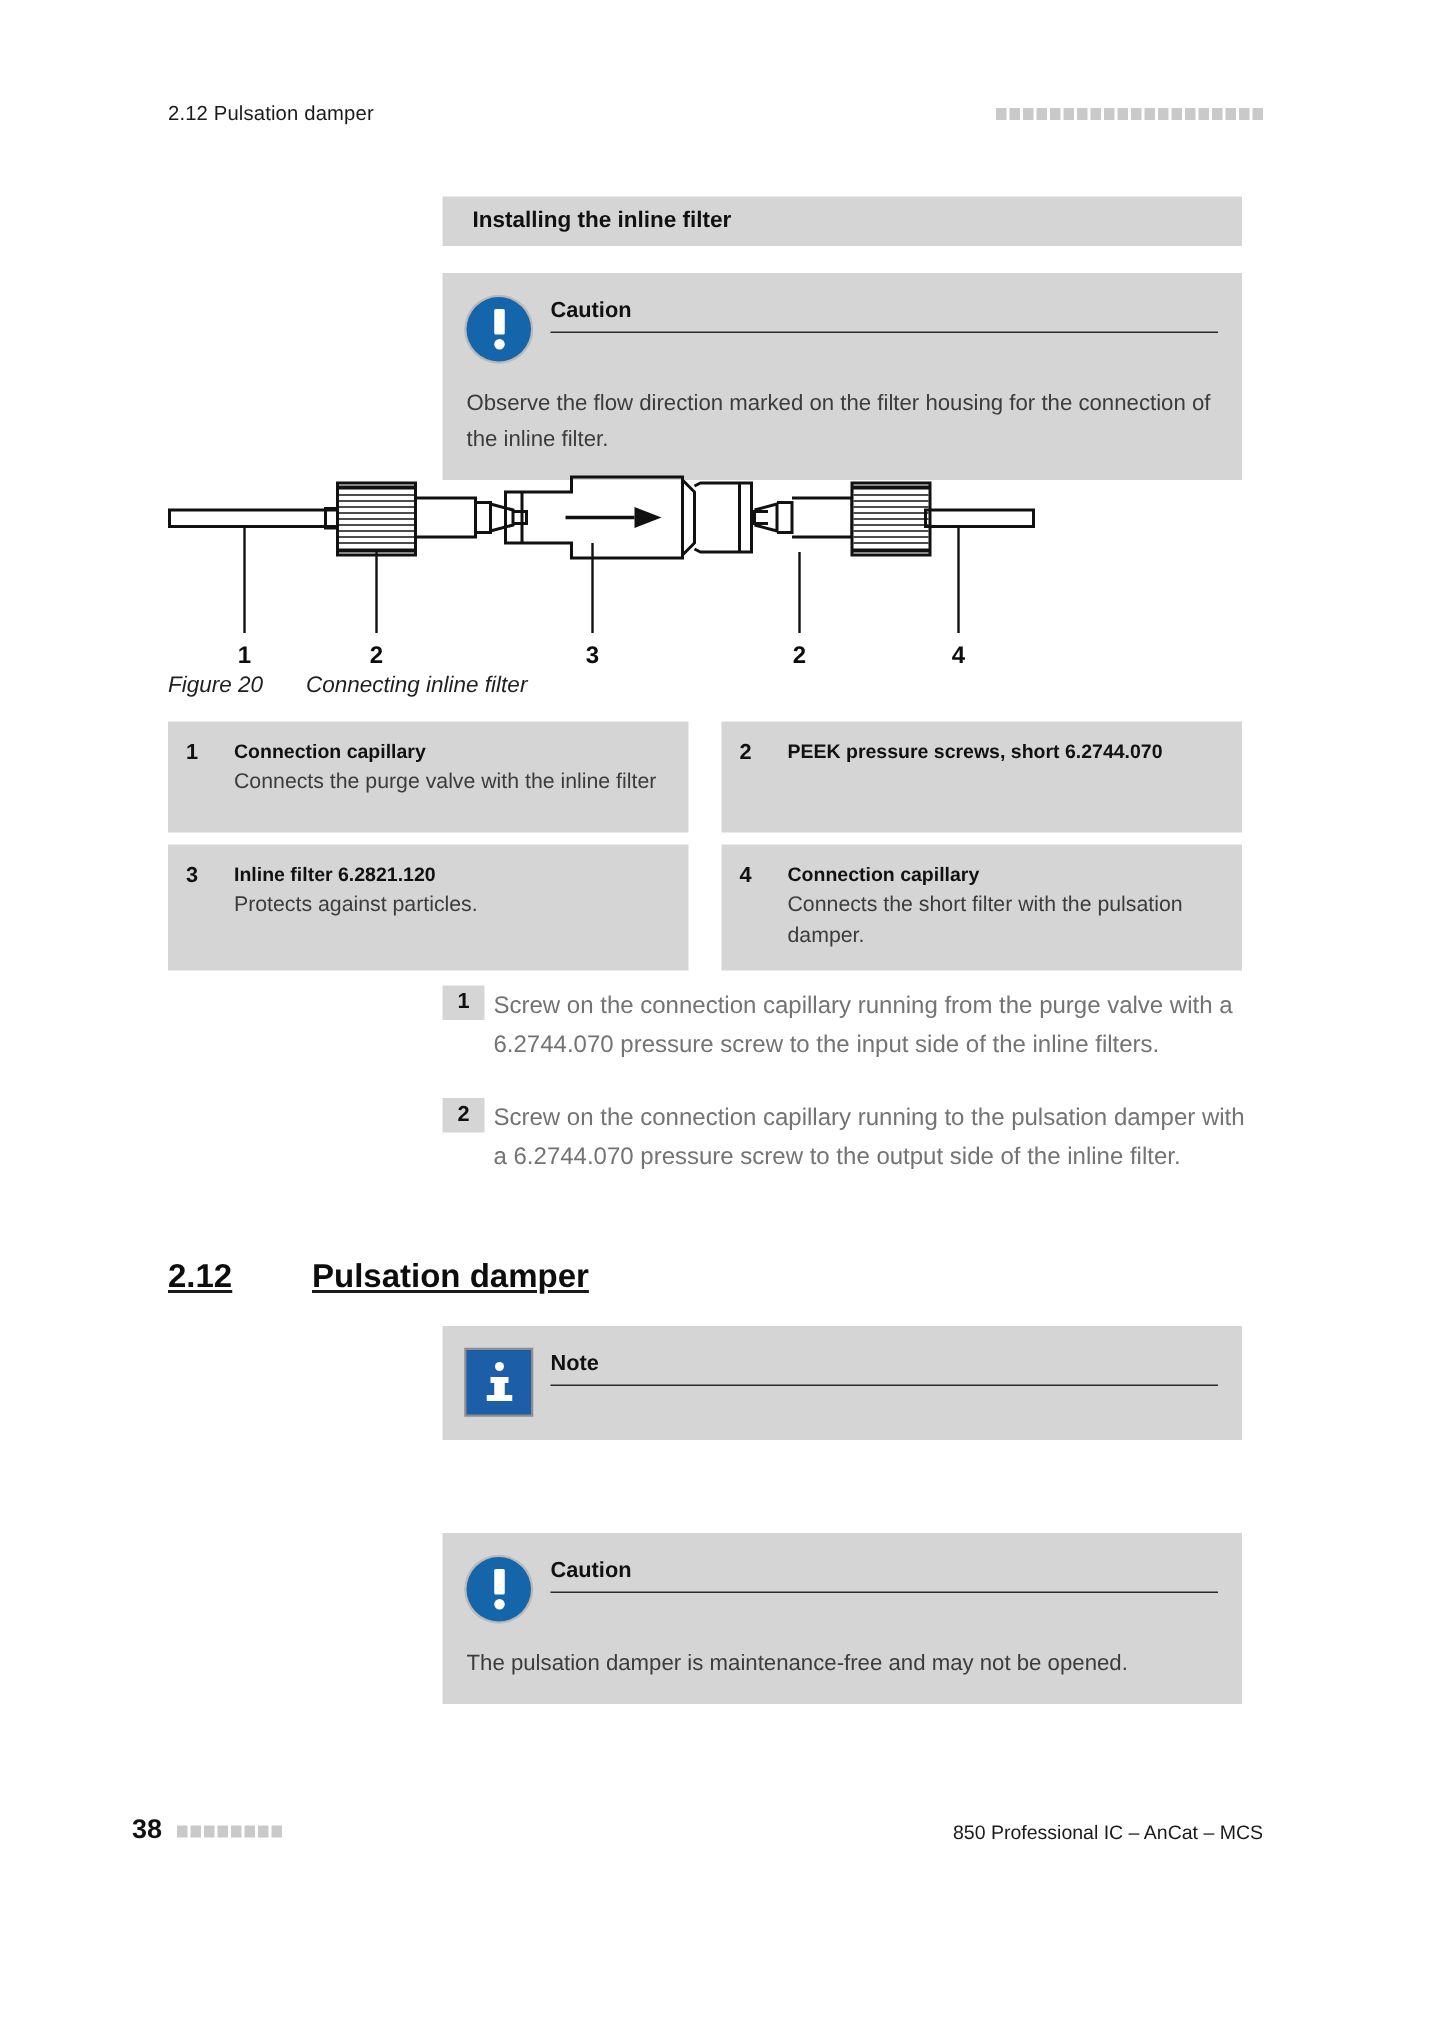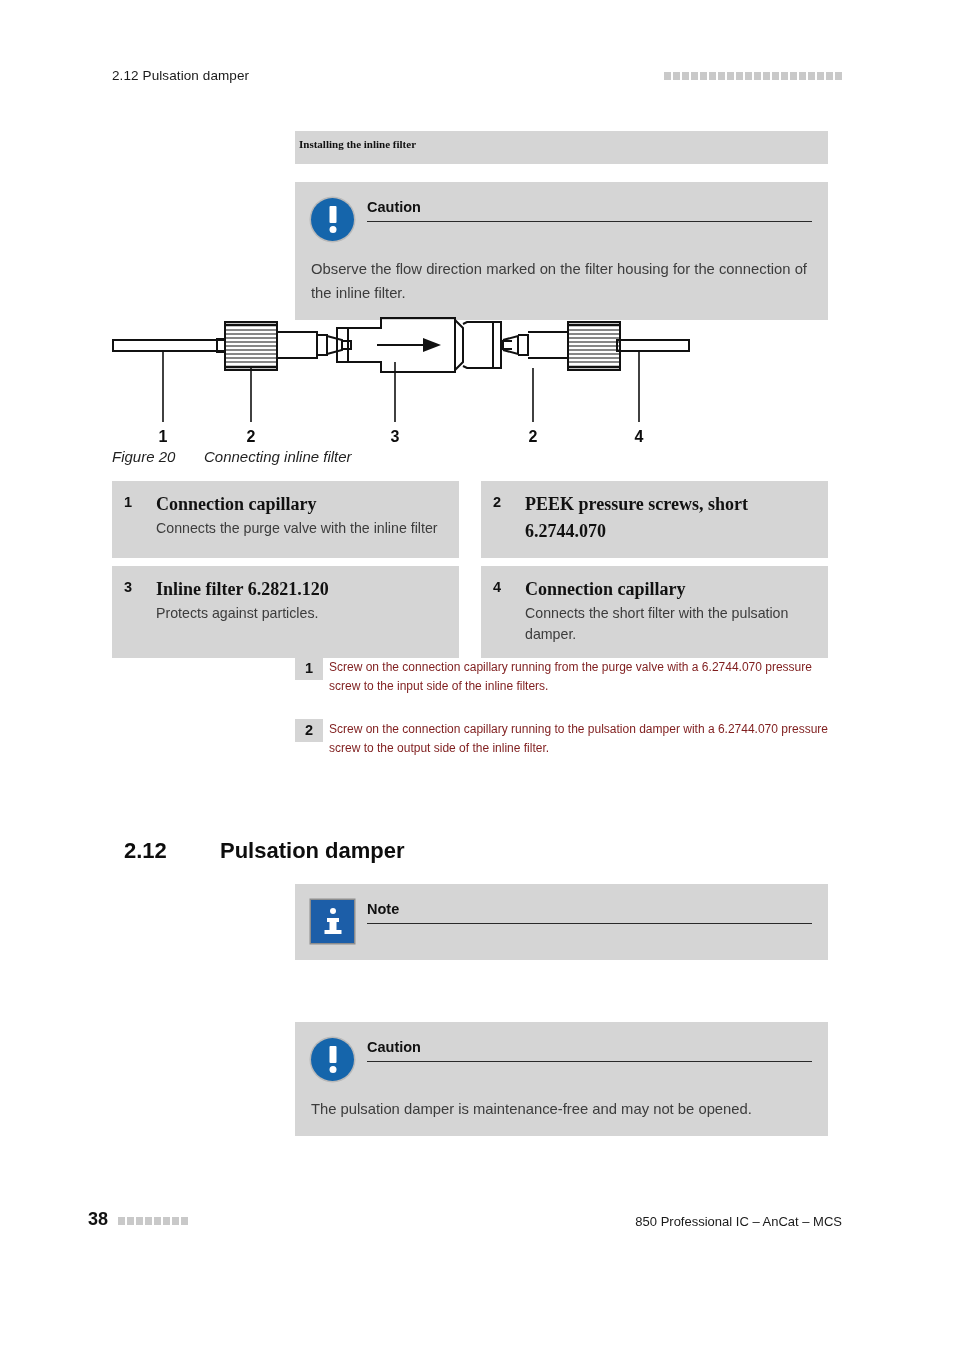--- a/index.html
+++ b/index.html
@@ -57,25 +57,24 @@
   .band {
     position: absolute;
     left: 295px;
     width: 533px;
     background: #d5d5d5;
     box-sizing: border-box;
   }
   .band-title {
     top: 131px;
     height: 33px;
-    padding: 7px 14px 0 4px;
-    font-size: 11px;
+    padding: 7px 14px 0 20px;
+    font-size: 15px;
     font-weight: bold;
     color: #111;
-    font-family: Liberation Serif, serif;
   }
 
   
   .notebox {
     position: absolute;
     left: 295px;
     width: 533px;
     background: #d5d5d5;
     box-sizing: border-box;
   }
@@ -235,25 +234,24 @@
   .legend-num {
     width: 32px;
     flex: 0 0 32px;
     font-size: 14.5px;
     font-weight: bold;
     color: #111;
     line-height: 1.52;
   }
   .legend-text { flex: 1; }
   .legend-title {
-    font-size: 18px;
+    font-size: 13px;
     font-weight: bold;
     color: #111;
     line-height: 1.52;
-    font-family: Liberation Serif, serif;
   }
   .legend-desc {
     font-size: 14.2px;
     color: #3c3c3c;
     line-height: 1.5;
   }
   .legend-cell.r1 { min-height: 74px; }
   .legend-cell.r2 { min-height: 74px; }
 
   
@@ -274,33 +272,34 @@
     background: #d5d5d5;
     font-size: 14.5px;
     font-weight: bold;
     color: #111;
     text-align: center;
     line-height: 23px;
     margin-right: 6px;
   }
   .step-text {
     flex: 1;
-    font-size: 12px;
+    font-size: 16px;
     line-height: 1.62;
-    color: #7f1d1d;
+    color: #737373;
     padding-top: 1px;
   }
 
   
   .chapter {
     position: absolute;
-    left: 124px;
+    left: 112px;
     top: 838px;
     display: flex;
     align-items: flex-start;
+    text-decoration: underline;
   }
   .chapter-num {
     font-size: 22px;
     font-weight: bold;
     color: #0d0d0d;
     width: 96px;
   }
   .chapter-title {
     font-size: 22px;
     font-weight: bold;

